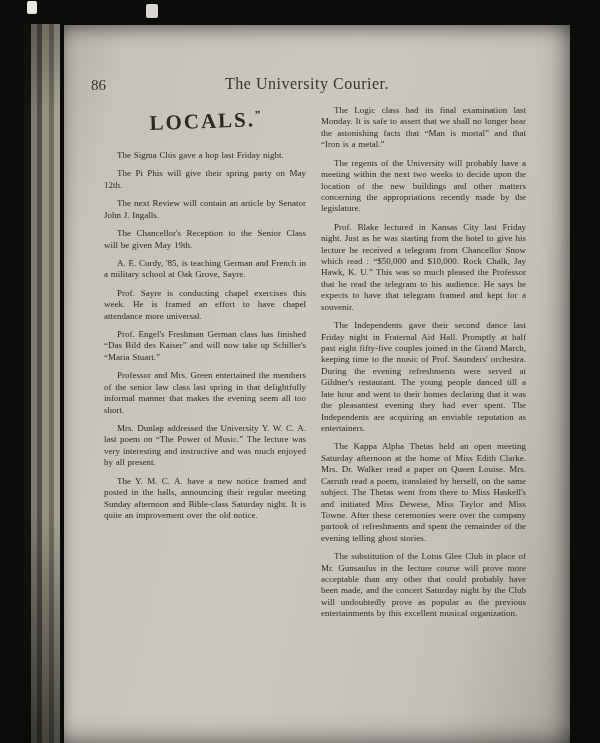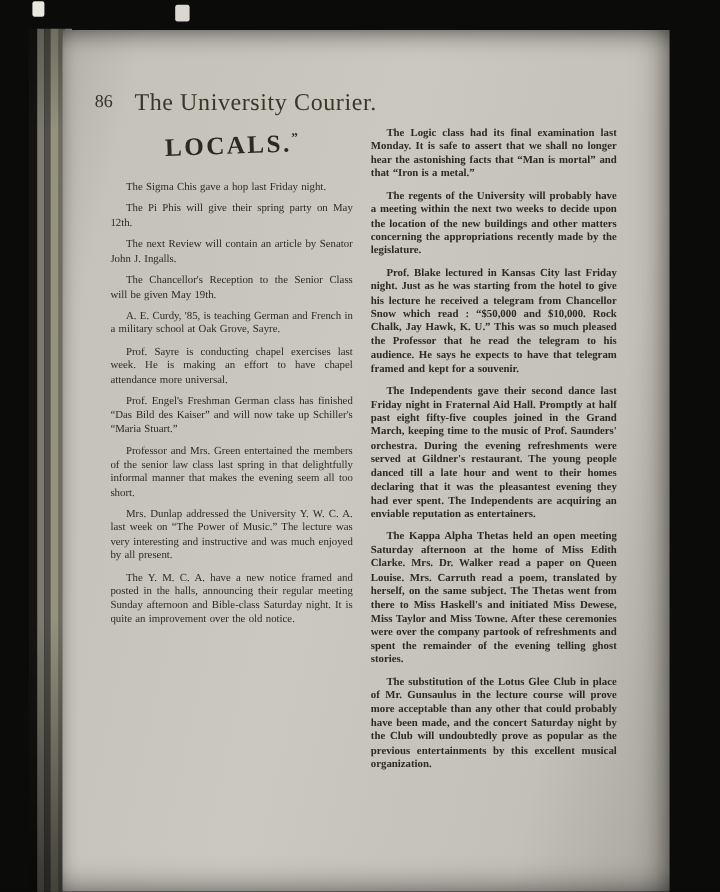--- a/index.html
+++ b/index.html
@@ -45,21 +45,21 @@
     position: absolute; left: 27px; top: 1px; width: 10px; height: 13px;
     background: #e9e7e0; border-radius: 2px;
   }
   .speck-b {
     position: absolute; left: 146px; top: 4px; width: 12px; height: 14px;
     background: #d9d7cf; border-radius: 2px;
   }
   
   .paper {
     position: absolute;
-    left: 52px;
+    left: 64px;
     top: 25px;
     width: 506px;
     height: 718px;
     background: linear-gradient(103deg, #b3b0a7 0%, #c5c2b9 10%, #cbc8bf 45%, #c3c0b7 80%, #a7a49b 100%);
     box-shadow:
       inset 0 16px 20px -14px rgba(0,0,0,0.5),
       inset -18px 0 26px -16px rgba(0,0,0,0.55),
       inset 10px 0 18px -14px rgba(0,0,0,0.35),
       inset 0 -20px 24px -16px rgba(0,0,0,0.4);
   }
@@ -68,37 +68,37 @@
     top: 52px;
     left: 27px;
     font-size: 15px;
     color: #35332a;
   }
   .masthead {
     position: absolute;
     top: 50px;
     left: 60px;
     right: 80px;
-    text-align: left;
-    font-size: 20px;
+    text-align: center;
+    font-size: 16px;
     letter-spacing: 0.5px;
     color: #393729;
   }
   .cols {
     position: absolute;
     top: 80px;
     left: 40px;
     right: 44px;
     bottom: 10px;
     display: flex;
     gap: 15px;
   }
   .col { overflow: hidden; }
   .col-left  { width: 202px; flex: none; }
-  .col-right { flex: 1; font-weight: bold; }
+  .col-right { flex: 1; }
   .section-title {
     text-align: center;
     font-size: 21px;
     font-weight: bold;
     letter-spacing: 2px;
     color: #2b2920;
     margin: 4px 0 16px 0;
     transform: rotate(-2deg);
   }
   .section-title .stray {
@@ -143,24 +143,24 @@
 
       <div class="col col-left">
         <div class="section-title">
           <span>LOCALS.</span><span class="stray">”</span>
         </div>
         <p>The Sigma Chis gave a hop last Friday night.</p>
         <p>The Pi Phis will give their spring party on May 12th.</p>
         <p>The next Review will contain an article by Senator John J. Ingalls.</p>
         <p>The Chancellor's Reception to the Senior Class will be given May 19th.</p>
         <p>A. E. Curdy, '85, is teaching German and French in a military school at Oak Grove, Sayre.</p>
-        <p>Prof. Sayre is conducting chapel exercises last week.  He is making an effort to have chapel attendance more universal.</p>
+        <p>Prof. Sayre is conducting chapel exercises this week.  He is framed an effort to have chapel attendance more universal.</p>
         <p>Prof. Engel's Freshman German class has finished “Das Bild des Kaiser” and will now take up Schiller's “Maria Stuart.”</p>
         <p>Professor and Mrs. Green entertained the members of the senior law class last spring in that delightfully informal manner that makes the evening seem all too short.</p>
-        <p>Mrs. Dunlap addressed the University Y. W. C. A. last week on “The Power of Music.” The lecture was very interesting and instructive and was much enjoyed by all present.</p>
+        <p>Mrs. Dunlap addressed the University Y. W. C. A. last poem on “The Power of Music.” The lecture was very interesting and instructive and was much enjoyed by all present.</p>
         <p>The Y. M. C. A. have a new notice framed and posted in the halls, announcing their regular meeting Sunday afternoon and Bible-class Saturday night.  It is quite an improvement over the old notice.</p>
       </div>
 
       <div class="col col-right">
         <p>The Logic class had its final examination last Monday.  It is safe to assert that we shall no longer hear the astonishing facts that “Man is mortal” and that “Iron is a metal.”</p>
         <p>The regents of the University will probably have a meeting within the next two weeks to decide upon the location of the new buildings and other matters concerning the appropriations recently made by the legislature.</p>
         <p>Prof. Blake lectured in Kansas City last Friday night.  Just as he was starting from the hotel to give his lecture he received a telegram from Chancellor Snow which read : “$50,000 and $10,000.  Rock Chalk, Jay Hawk, K. U.”  This was so much pleased the Professor that he read the telegram to his audience.  He says he expects to have that telegram framed and kept for a souvenir.</p>
         <p>The Independents gave their second dance last Friday night in Fraternal Aid Hall. Promptly at half past eight fifty-five couples joined in the Grand March, keeping time to the music of Prof. Saunders' orchestra.  During the evening refreshments were served at Gildner's restaurant.  The young people danced till a late hour and went to their homes declaring that it was the pleasantest evening they had ever spent.  The Independents are acquiring an enviable reputation as entertainers.</p>
         <p>The Kappa Alpha Thetas held an open meeting Saturday afternoon at the home of Miss Edith Clarke.  Mrs. Dr. Walker read a paper on Queen Louise.  Mrs. Carruth read a poem, translated by herself, on the same subject.  The Thetas went from there to Miss Haskell's and initiated Miss Dewese, Miss Taylor and Miss Towne.  After these ceremonies were over the company partook of refreshments and spent the remainder of the evening telling ghost stories.</p>
         <p>The substitution of the Lotus Glee Club in place of Mr. Gunsaulus in the lecture course will prove more acceptable than any other that could probably have been made, and the concert Saturday night by the Club will undoubtedly prove as popular as the previous entertainments by this excellent musical organization.</p>

